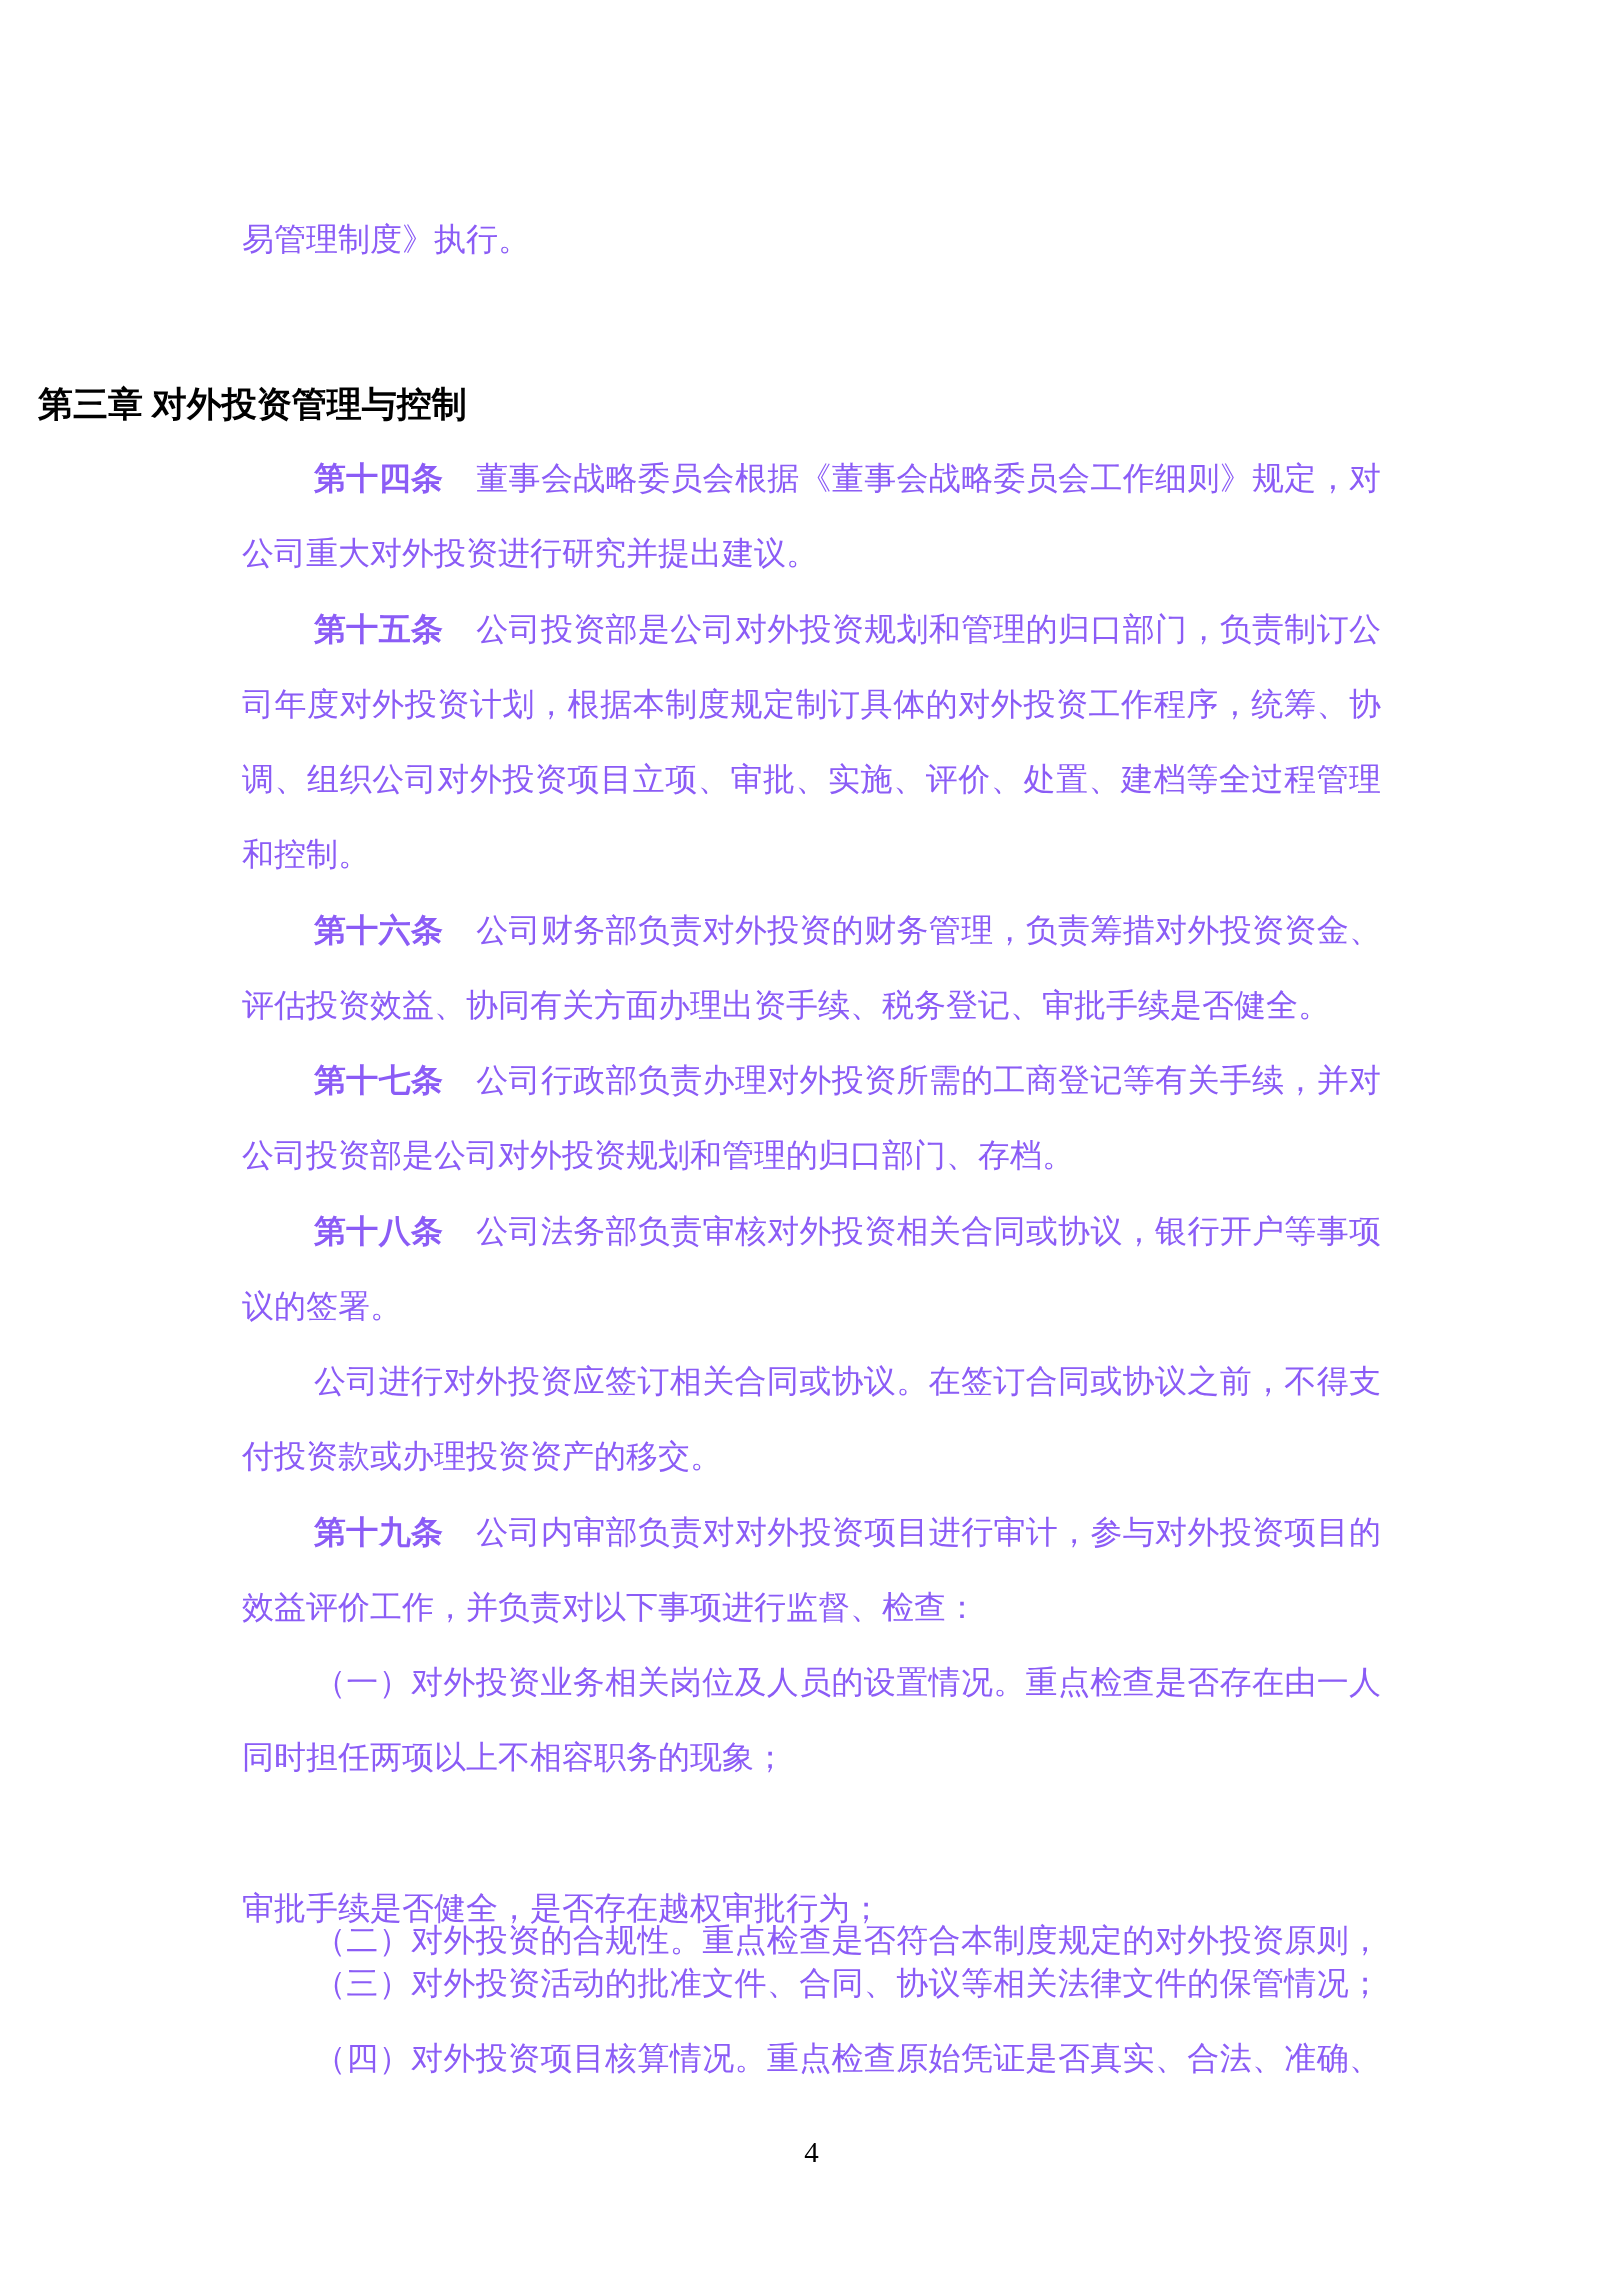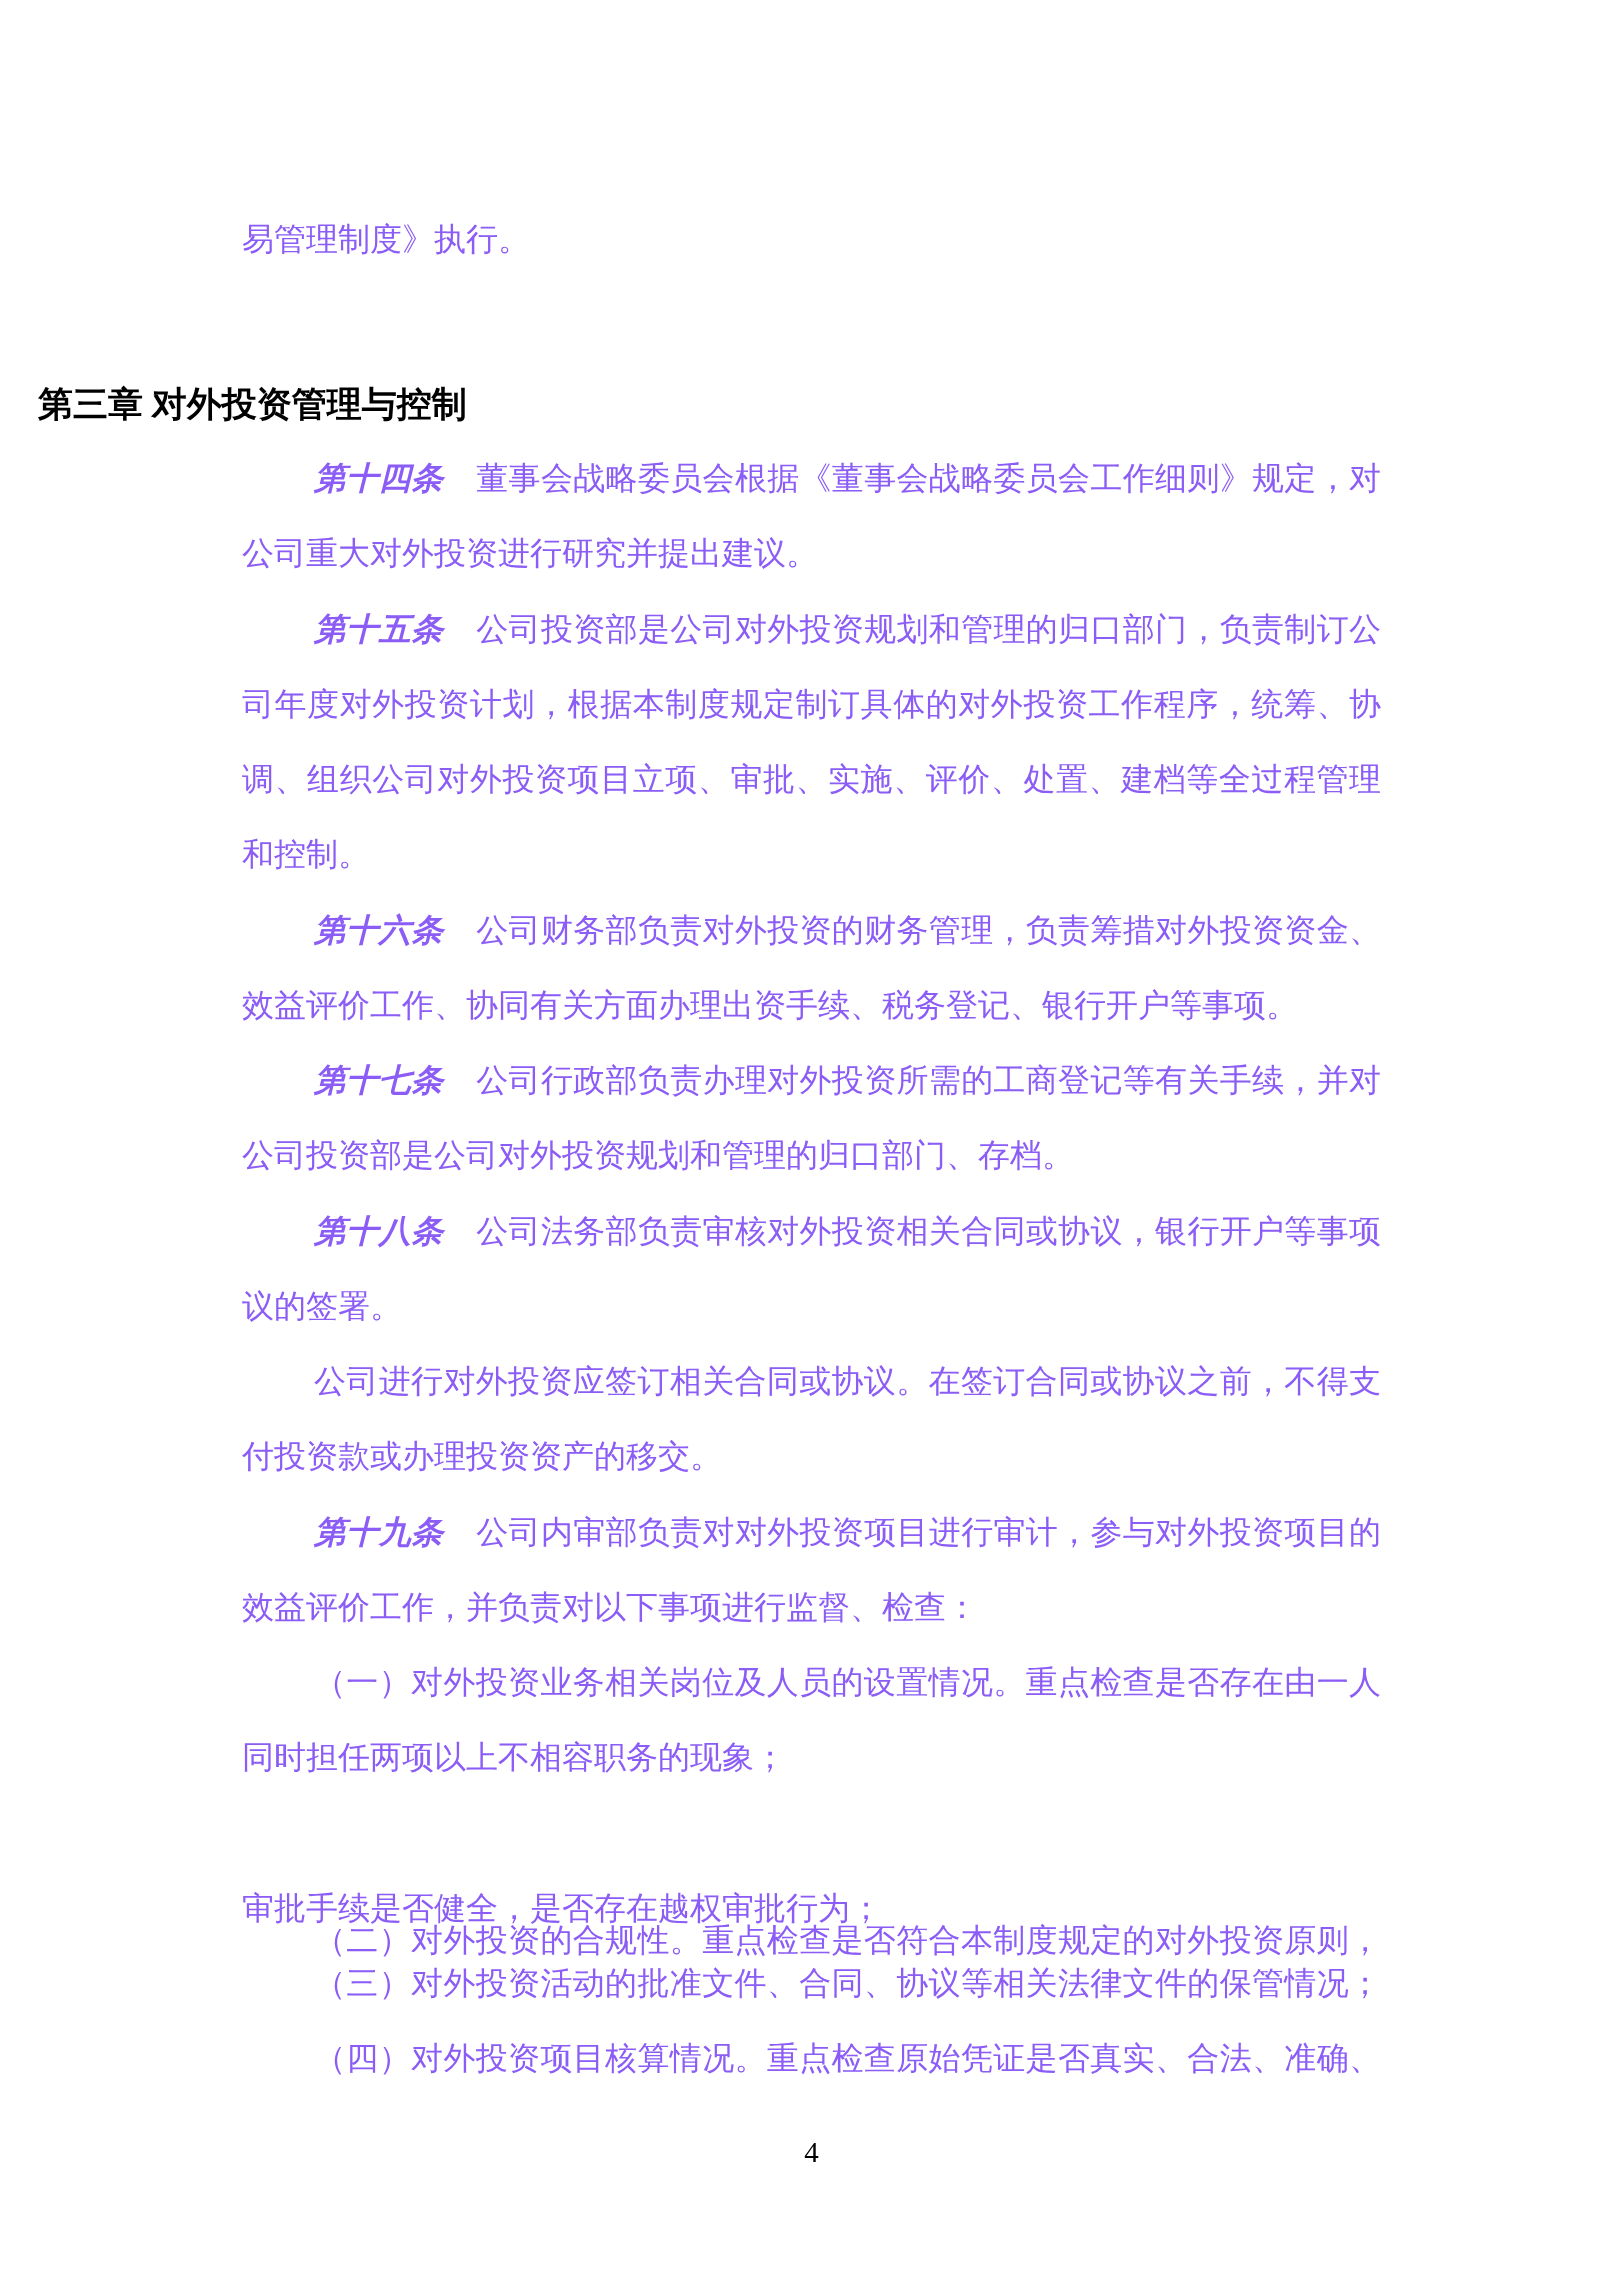--- a/index.html
+++ b/index.html
@@ -23,21 +23,20 @@
   .line.justify{
     text-align:justify;
     text-align-last:justify;
   }
   .line.indent{
     text-indent:72px;
   }
   .lead{
     font-weight:bold;
     margin-right:33px;
-    font-style:italic;
   }
   .chapter{
     position:absolute;
     top:383px;left:0;width:1623px;
     text-align:left;
     font-size:35px;
     font-weight:bold;
     line-height:1.25;
   }
   .chapter .chapter-inner{position:relative;left:38px;}
@@ -59,21 +58,21 @@
 
   <div>
       <div class="line" style="top: 219px;"><span>易管理制度》执行。</span></div>
       <div class="line indent justify" style="top: 458px;"><span class="lead">第十四条</span><span>董事会战略委员会根据《董事会战略委员会工作细则》规定，对</span></div>
       <div class="line" style="top: 533px;"><span>公司重大对外投资进行研究并提出建议。</span></div>
       <div class="line indent justify" style="top: 609px;"><span class="lead">第十五条</span><span>公司投资部是公司对外投资规划和管理的归口部门，负责制订公</span></div>
       <div class="line justify" style="top: 684px;"><span>司年度对外投资计划，根据本制度规定制订具体的对外投资工作程序，统筹、协</span></div>
       <div class="line justify" style="top: 759px;"><span>调、组织公司对外投资项目立项、审批、实施、评价、处置、建档等全过程管理</span></div>
       <div class="line" style="top: 834px;"><span>和控制。</span></div>
       <div class="line indent justify" style="top: 910px;"><span class="lead">第十六条</span><span>公司财务部负责对外投资的财务管理，负责筹措对外投资资金、</span></div>
-      <div class="line" style="top: 985px;"><span>效益评价工作、协同有关方面办理出资手续、税务登记、银行开户等事项。</span></div>
+      <div class="line" style="top: 985px;"><span>评估投资效益、协同有关方面办理出资手续、税务登记、审批手续是否健全。</span></div>
       <div class="line indent justify" style="top: 1060px;"><span class="lead">第十七条</span><span>公司行政部负责办理对外投资所需的工商登记等有关手续，并对</span></div>
       <div class="line" style="top: 1135px;"><span>公司投资部是公司对外投资规划和管理的归口部门、存档。</span></div>
       <div class="line indent justify" style="top: 1211px;"><span class="lead">第十八条</span><span>公司法务部负责审核对外投资相关合同或协议，银行开户等事项</span></div>
       <div class="line" style="top: 1286px;"><span>议的签署。</span></div>
       <div class="line indent justify" style="top: 1361px;"><span>公司进行对外投资应签订相关合同或协议。在签订合同或协议之前，不得支</span></div>
       <div class="line" style="top: 1436px;"><span>付投资款或办理投资资产的移交。</span></div>
       <div class="line indent justify" style="top: 1512px;"><span class="lead">第十九条</span><span>公司内审部负责对对外投资项目进行审计，参与对外投资项目的</span></div>
       <div class="line" style="top: 1587px;"><span>效益评价工作，并负责对以下事项进行监督、检查：</span></div>
       <div class="line indent justify" style="top: 1662px;"><span>（一）对外投资业务相关岗位及人员的设置情况。重点检查是否存在由一人</span></div>
       <div class="line" style="top: 1737px;"><span>同时担任两项以上不相容职务的现象；</span></div>

